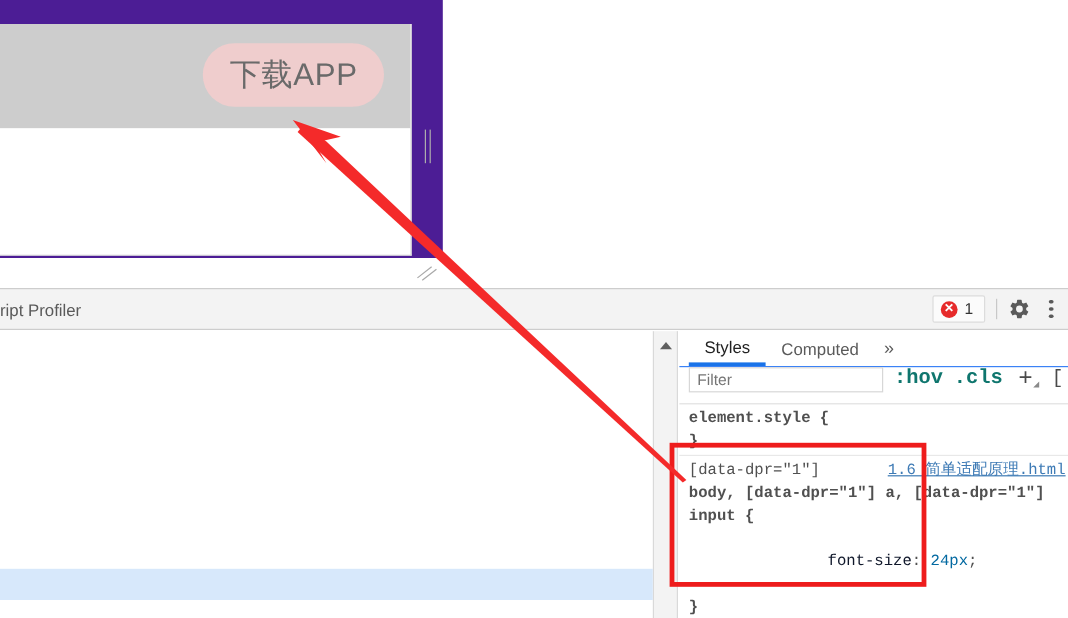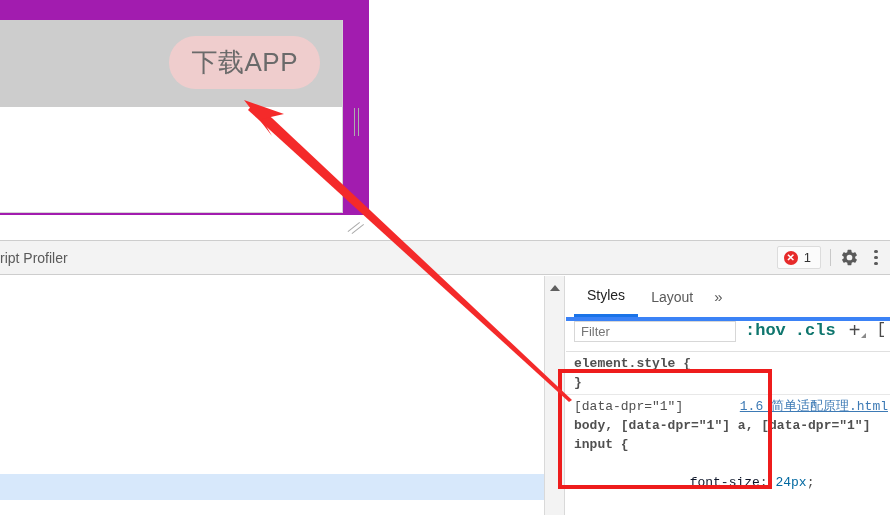--- a/index.html
+++ b/index.html
@@ -9,21 +9,21 @@
     background: #ffffff;
     overflow: hidden;
   }
 
   #root { position: relative; width: 890px; height: 515px; }
 
   
   .page-preview {
     position: absolute; left: 0; top: 0;
     width: 369px; height: 215px;
-    background: #a21caf;
+    background: #4c1d95;
     overflow: hidden;
   }
   .page-viewport {
     position: absolute; left: -12px; top: 20px;
     width: 355px; height: 193px;
     background: #ffffff;
     border: 1px solid #d4d4d4;
     border-top: none;
     overflow: hidden;
   }
@@ -156,22 +156,22 @@
     border-bottom: 6px solid #5f5f5f;
   }
   .sidebar-body {
     position: absolute; left: 21px; top: 0;
     width: 324px; height: 100%;
     background: #ffffff;
     overflow: hidden;
   }
 
   .tabs-row {
-    position: relative; height: 45px;
-    border-bottom: 4px solid #3b82f6;
+    position: relative; height: 30px;
+    border-bottom: 1px solid #3b82f6;
     display: flex; align-items: stretch; padding-left: 8px;
   }
   .tab {
     display: flex; align-items: center;
     padding: 0 13px;
     font-size: 14px; color: #5a5a5a;
     white-space: nowrap;
   }
   .tab.active { color: #222; border-bottom: 3px solid #1a73e8; }
   .tab-overflow {
@@ -303,21 +303,21 @@
   <div class="styles-sidebar">
 
     <div class="sidebar-scroll-rail">
       <div class="scroll-up-arrow"></div>
     </div>
 
     <div class="sidebar-body">
 
       <div class="tabs-row">
         <div class="tab active">Styles</div>
-        <div class="tab">Layout</div>
+        <div class="tab">Computed</div>
         <div class="tab-overflow">»</div>
       </div>
 
       <div class="filter-row">
         <input class="filter-input" type="text" placeholder="Filter" style="">
         <span class="pseudo-btn">:hov</span>
         <span class="pseudo-btn">.cls</span>
         <span class="plus-btn">+</span>
         <span class="bracket-btn">[</span>
       </div>

